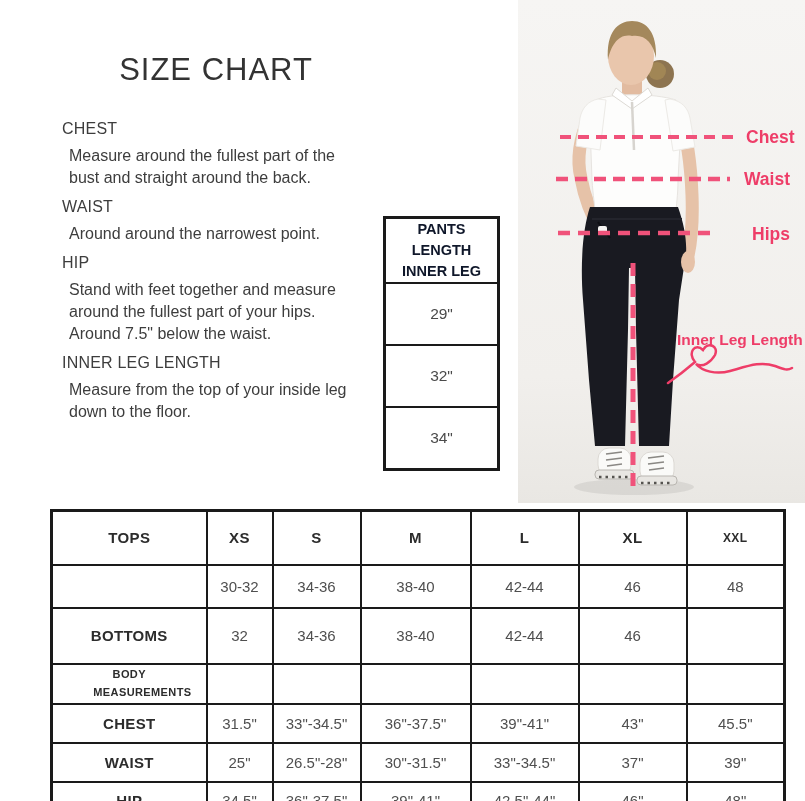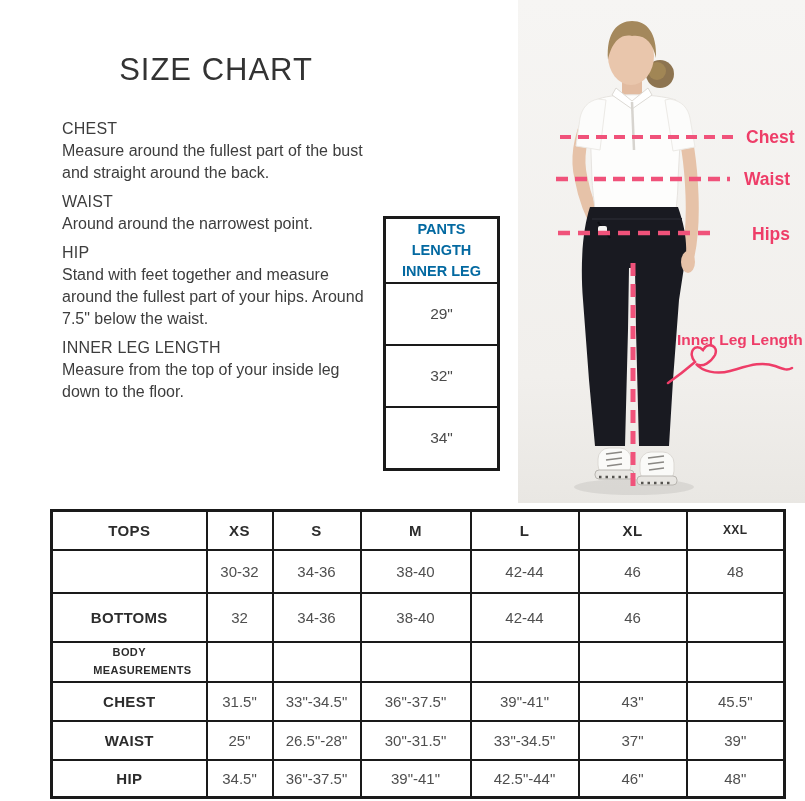--- a/index.html
+++ b/index.html
@@ -7,45 +7,45 @@
     width:805px; height:801px; background:#ffffff;
     font-family:"Liberation Sans", sans-serif;
   }
   .page { position:relative; width:805px; height:801px; overflow:hidden; background:#fff; }
 
   
   .intro { position:absolute; left:62px; top:52px; width:308px; color:#3d3d3d; }
   .title { font-size:31px; font-weight:400; letter-spacing:1px; color:#333; margin:0 0 32px 0;text-align:center; }
   .sec { margin:0 0 9px 0; }
   .sec h2 { font-size:16px; font-weight:400; margin:0 0 2px 0; letter-spacing:0.2px; color:#3d3d3d; }
-  .sec p  { font-size:16px; line-height:22px; margin:0; color:#3d3d3d; }
+  .sec p  { font-size:16px; line-height:22px; margin:7px; color:#3d3d3d; }
 
   
   .pants-table { position:absolute; left:383px; top:216px; width:117px;
     border-collapse:collapse; border:3px solid #1a1a1a; background:#fff; }
   .pants-table th, .pants-table td { border:2.5px solid #1a1a1a; text-align:center; vertical-align:middle; padding:0; }
-  .pants-table th { height:55px; font-size:14.5px; line-height:1.45; color:#0369a1; font-weight:bold; }
+  .pants-table th { height:55px; font-size:14.5px; line-height:1.45; color:#0f172a; font-weight:bold; }
   .pants-table td { height:60px; font-size:15.5px; color:#4a4a4a; }
 
   
   .photo { position:absolute; left:518px; top:0; width:287px; height:503px; }
   .svg-label { font-family:"Liberation Sans", sans-serif; font-weight:bold; }
 
   
   .size-table { position:absolute; left:50px; top:509px; width:733px;
     border-collapse:collapse; table-layout:fixed; border:3px solid #1a1a1a; background:#fff; }
   .size-table th, .size-table td { border:2px solid #1a1a1a; text-align:center; vertical-align:middle; padding:0; overflow:hidden; }
   .size-table th { font-size:15px; color:#2c2c2c; letter-spacing:0.4px; font-weight:bold; }
   .size-table th.xxl { font-size:12px; }
   .size-table td { font-size:15px; color:#4f4f4f; }
   .size-table td.lbl { font-weight:bold; color:#2c2c2c; font-size:15px; letter-spacing:0.3px; }
   .size-table td.lbl .wrap-narrow { display:inline-block; max-width:72px; font-size:11px; line-height:1.6; letter-spacing:0.4px; }
-  .size-table tr:nth-child(1){ height:39px; }
+  .size-table tr:nth-child(1){ height:54px; }
   .size-table tr:nth-child(2){ height:43px; }
-  .size-table tr:nth-child(3){ height:49px; }
+  .size-table tr:nth-child(3){ height:56px; }
   .size-table tr:nth-child(4){ height:40px; }
   .size-table tr:nth-child(5){ height:39px; }
   .size-table tr:nth-child(6){ height:39px; }
   .size-table tr:nth-child(7){ height:38px; }
 </style>
 </head>
 <body>
 
 <div class="page">
 

